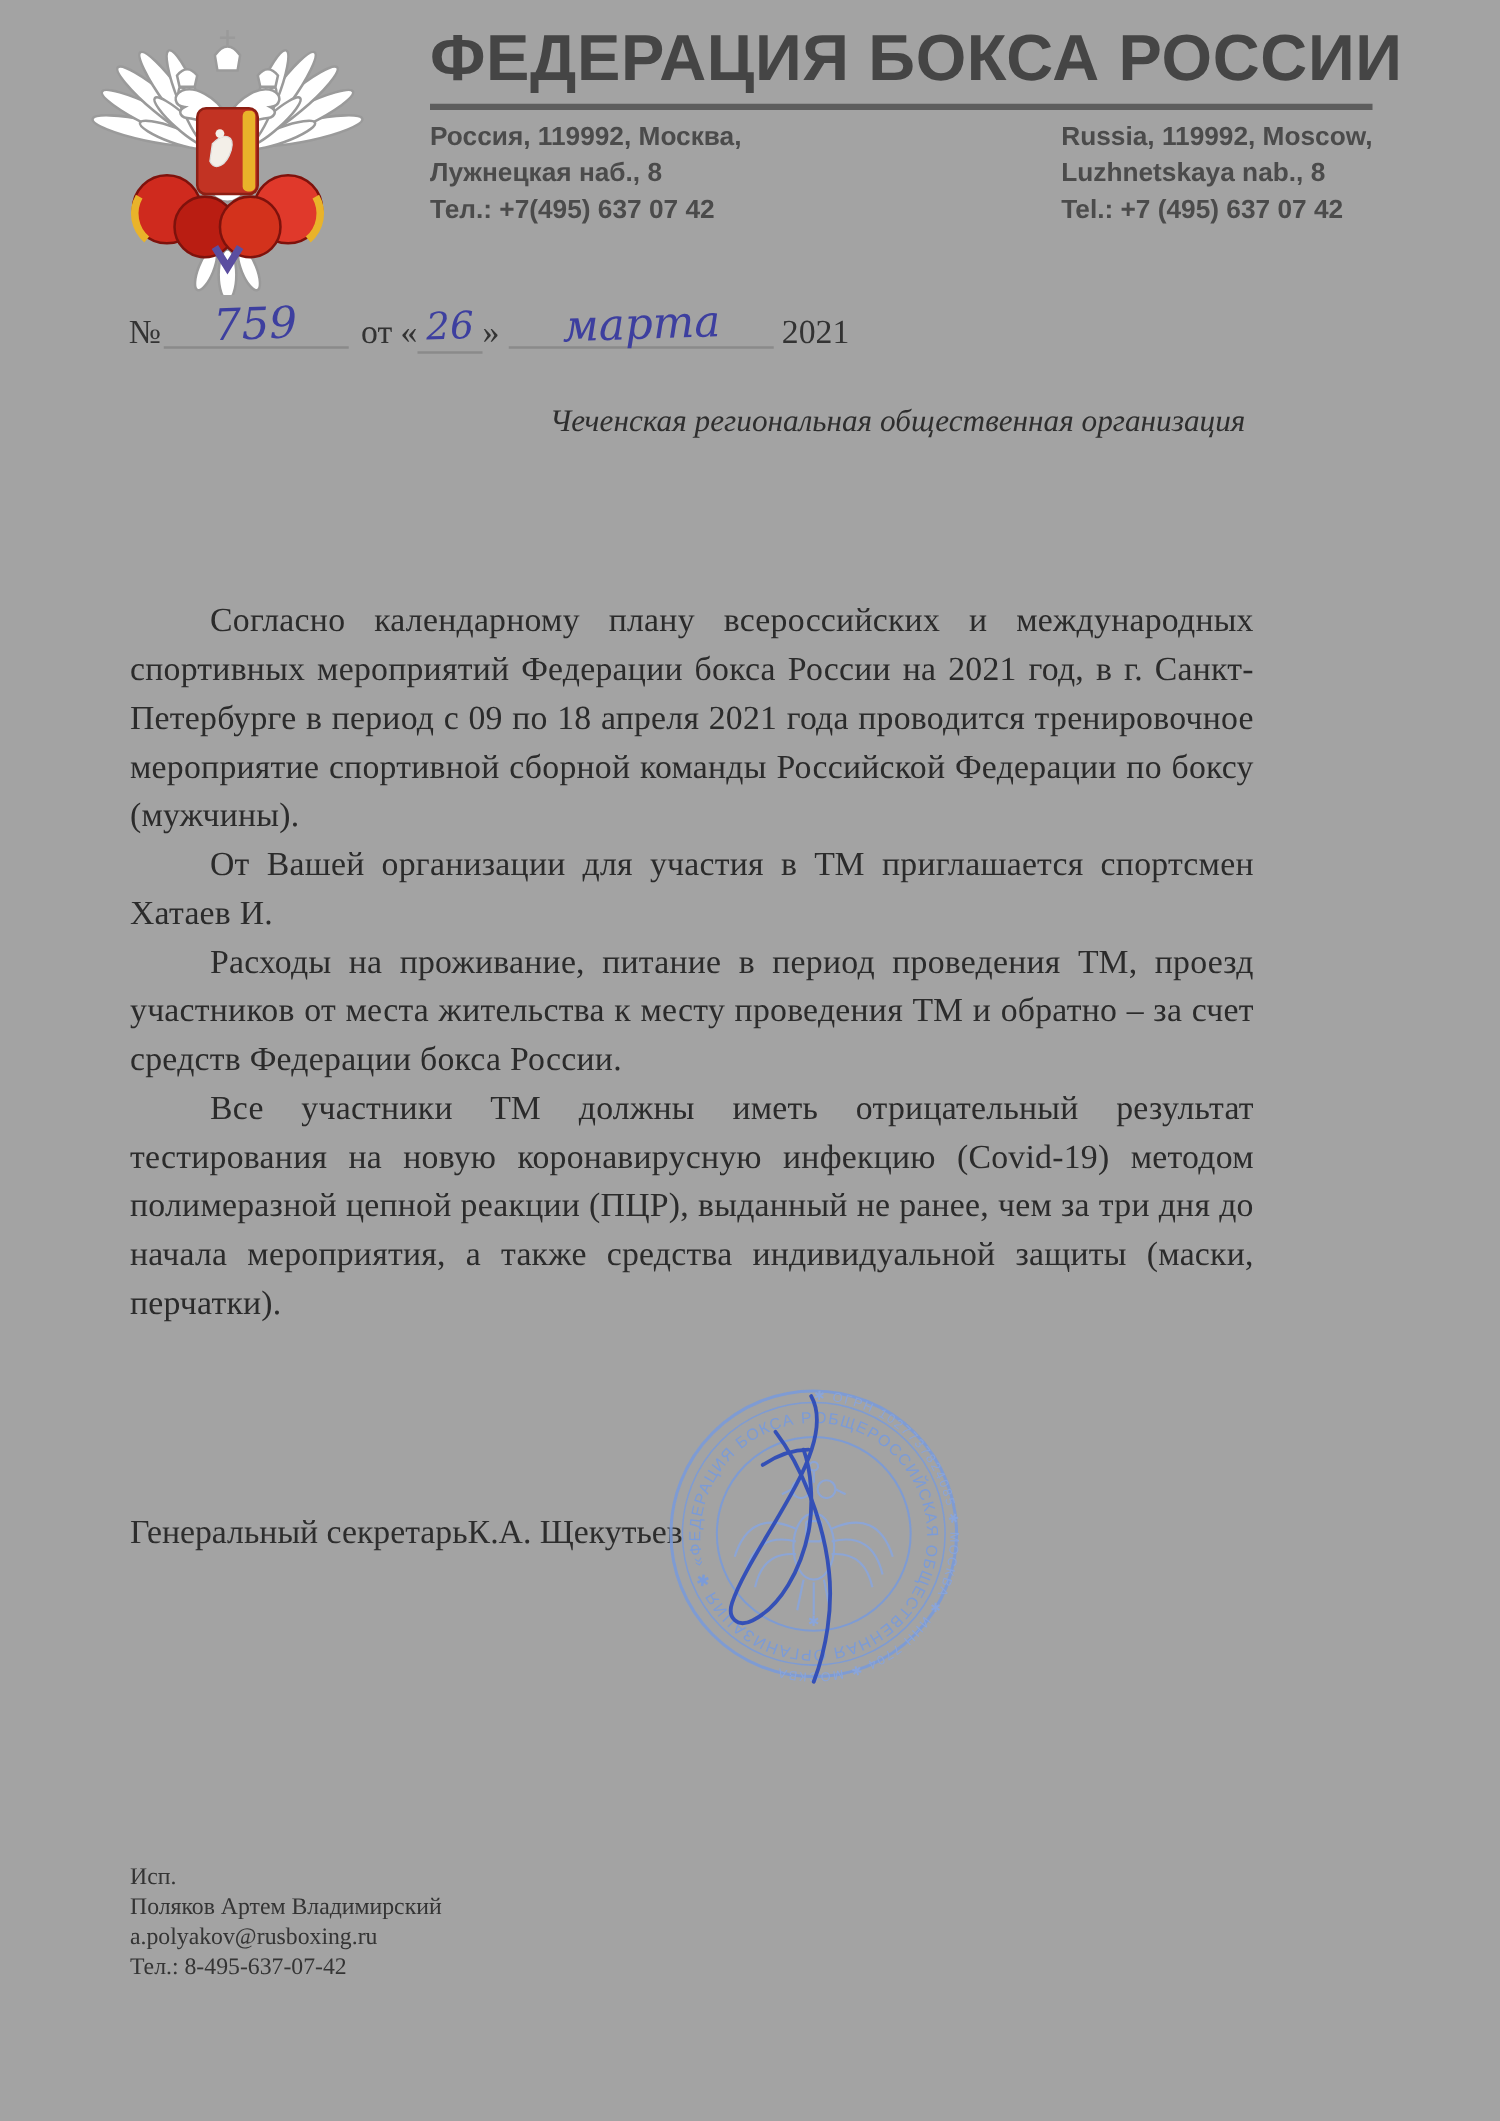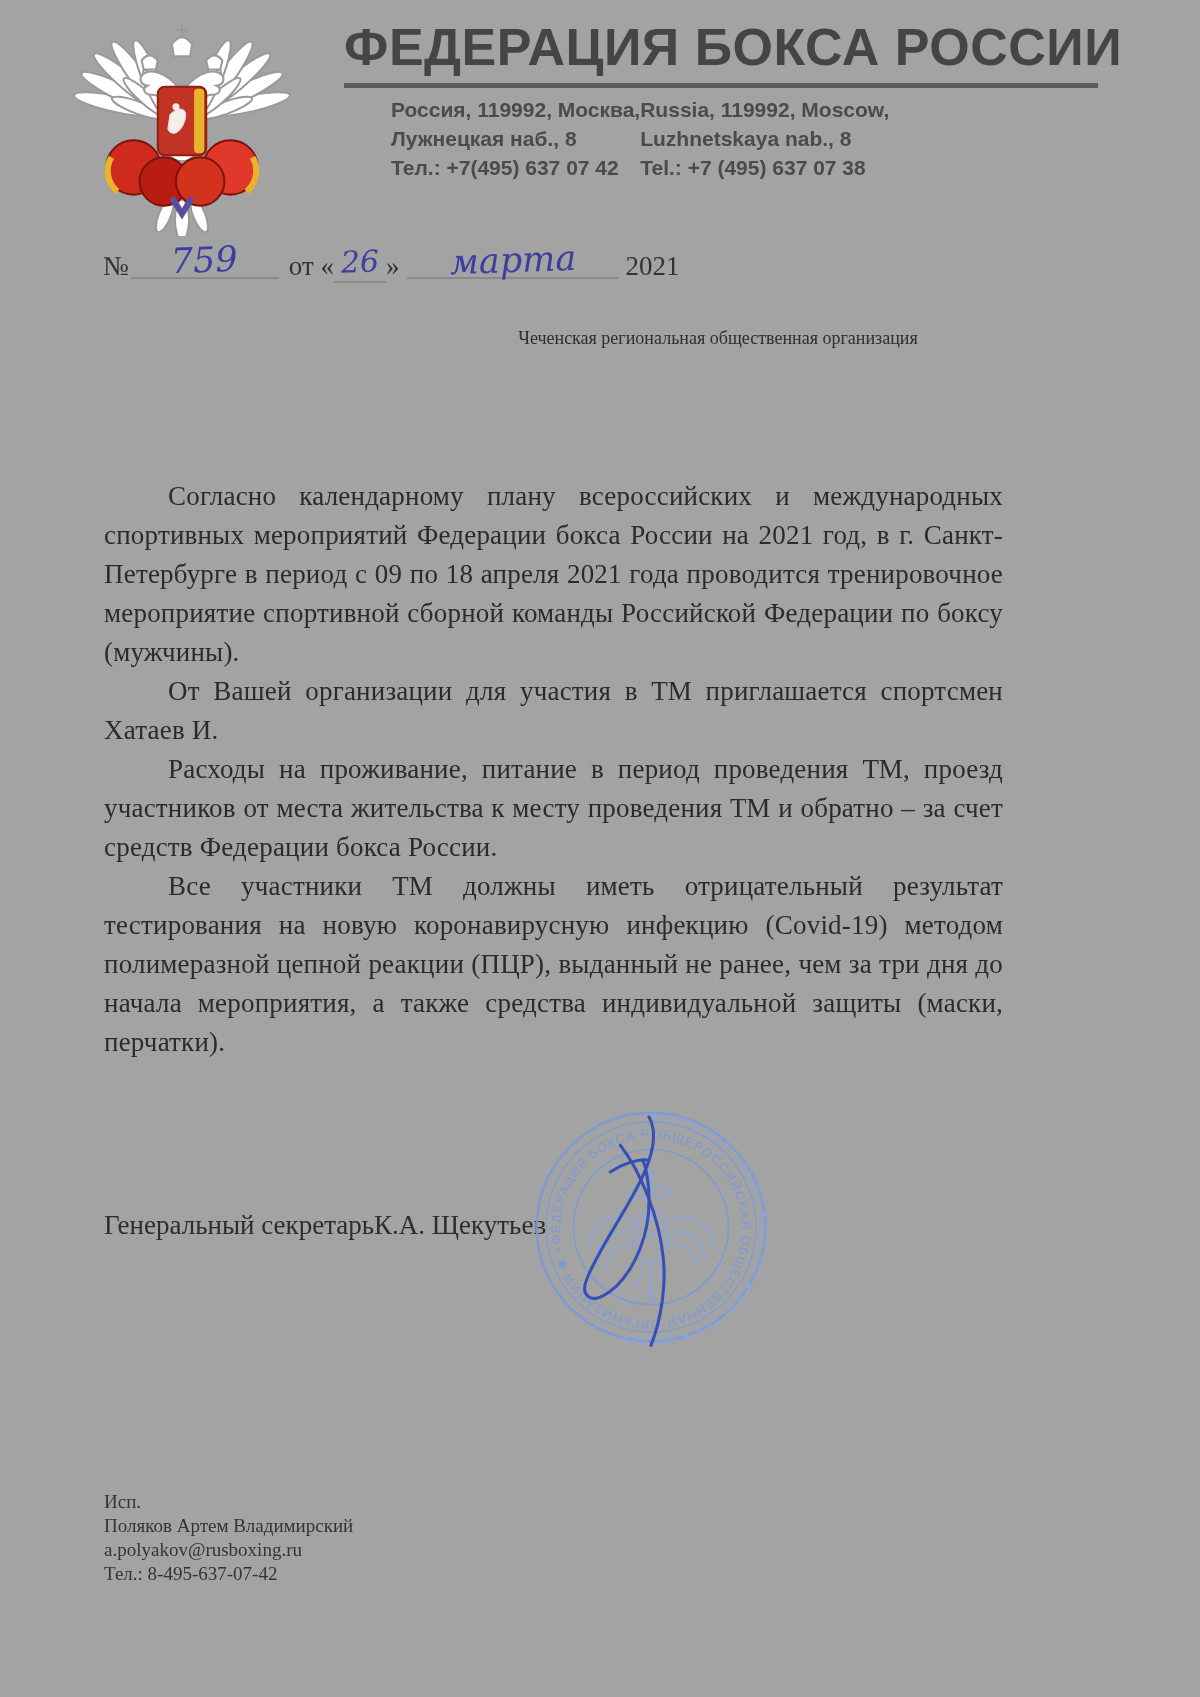--- a/index.html
+++ b/index.html
@@ -20,23 +20,23 @@
     font-weight:700;font-size:52px;line-height:1.04;
     letter-spacing:.5px;color:#454545;white-space:nowrap;
   }
   .org-en{
     font-family:"Liberation Sans", sans-serif;
     font-weight:700;font-size:51px;line-height:1.04;
     letter-spacing:-1px;color:#464646;white-space:nowrap;
   }
   .head-rule{margin-top:9px;border:0;border-top:5px solid #5d5d5d;width:100%;}
   .addr-row{
-    display:flex;justify-content:flex-start;margin-top:7px;
+    display:flex;justify-content:space-between;margin-top:7px;
     font-family:"Liberation Sans", sans-serif;
-    font-weight:700;font-size:21px;line-height:1.38;color:#4b4b4b;margin-left:47px;
+    font-weight:700;font-size:21px;line-height:1.38;color:#4b4b4b;
   }
   .addr-col{white-space:nowrap;}
 
   
   .ref-line{
     position:absolute;left:103px;top:243px;width:760px;
     font-size:27px;color:#333;white-space:nowrap;
   }
   .blank{
     display:inline-block;border-bottom:2px solid #8a8a8a;
@@ -49,21 +49,21 @@
     font-family:"DejaVu Serif", serif;
     font-style:italic;color:#3d3f9f;
     display:inline-block;transform:rotate(-2deg) translateY(-3px);
   }
   .ink.big{font-size:35px;}
   .ink.small{font-size:30px;}
 
   
   .recipient{
     position:absolute;left:418px;top:318px;width:600px;
-    text-align:center;font-size:18px;line-height:40px;color:#2e2e2e;
+    text-align:center;font-size:25px;line-height:40px;color:#2e2e2e;font-style:italic;
   }
 
   
   .body-text{
     position:absolute;left:104px;top:477px;width:899px;
     font-size:27px;line-height:39px;text-align:justify;color:#2b2b2b;
     letter-spacing:.2px;
   }
   .body-text p{margin:0;text-indent:64px;font-family:Liberation Serif, serif;}
 
@@ -154,21 +154,21 @@
       <hr class="head-rule">
       <div class="addr-row">
         <div class="addr-col">
           <div>Россия, 119992, Москва,</div>
           <div>Лужнецкая наб., 8</div>
           <div>Тел.: +7(495) 637 07 42</div>
         </div>
         <div class="addr-col">
           <div>Russia, 119992, Moscow,</div>
           <div>Luzhnetskaya nab., 8</div>
-          <div>Tel.: +7 (495) 637 07 38</div>
+          <div>Tel.: +7 (495) 637 07 42</div>
         </div>
       </div>
     </div>
   </div>
 
   <div class="ref-line">
     <span>№</span><span class="blank w1"><span class="ink big">759</span></span><span>от «</span><span class="blank w2"><span class="ink small">26</span></span><span>»</span><span class="blank w3"><span class="ink big">марта</span></span><span>2021</span>
   </div>
 
   <div class="recipient">

